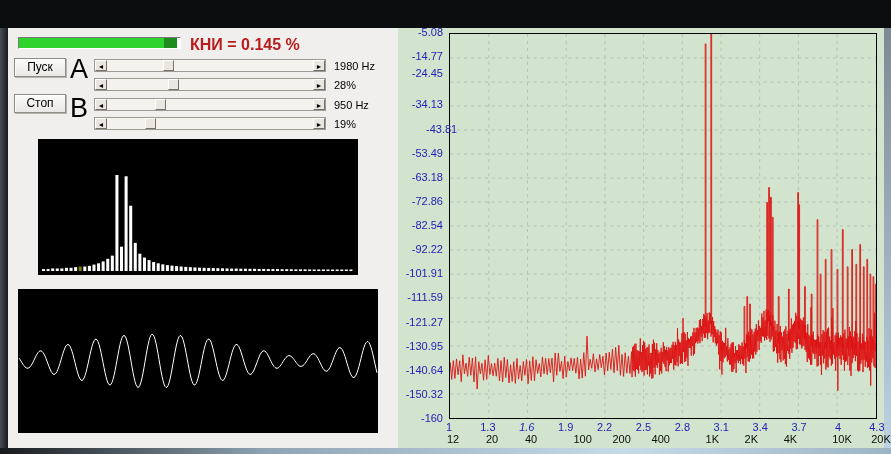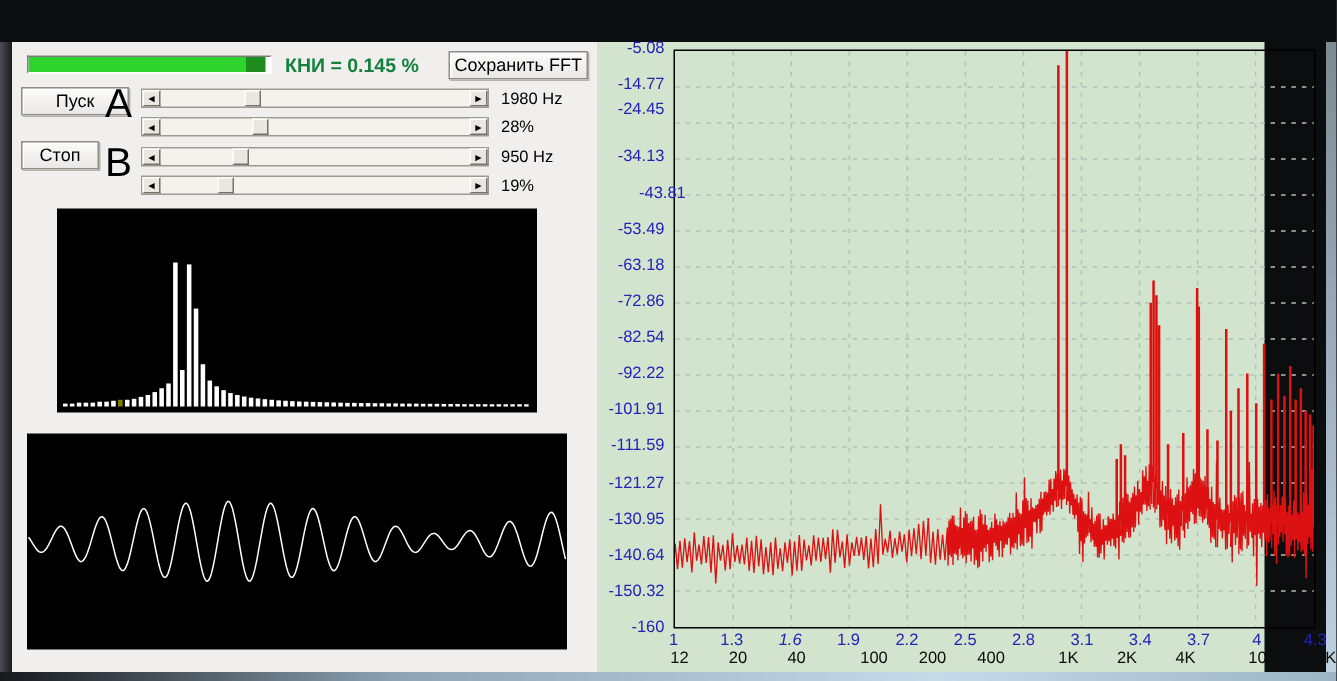--- a/index.html
+++ b/index.html
@@ -24,33 +24,33 @@
 
   .border-left { position:absolute; left:0; top:28px; width:8px; height:420px;
     background:linear-gradient(90deg,#4a4d52,#191b1e); }
   .border-right { position:absolute; left:884px; top:28px; width:7px; height:420px;
     background:linear-gradient(180deg,#7d8a94,#bdd2e0); }
   .border-bottom { position:absolute; left:0; top:448px; width:891px; height:6px;
     background:linear-gradient(90deg,#17191c 0%,#8fa5b5 30%,#c6dbe8 70%,#9db4c4 100%); }
 
   
   #left-pane { position:absolute; left:8px; top:28px; width:390px; height:420px; background:#f0efed; }
-  #right-pane { position:absolute; left:398px; top:28px; width:445px; height:420px; background:#d2e4cd; }
+  #right-pane { position:absolute; left:398px; top:28px; width:486px; height:420px; background:#d2e4cd; }
 
   
   #progress { position:absolute; left:10px; top:9px; width:163px; height:12px; background:#fff;
     border:1px solid; border-color:#7a7a7a #fff #fff #7a7a7a; overflow:hidden; }
   #pfill { position:absolute; left:0; top:0; height:100%; }
   #ptail { position:absolute; top:0; height:100%; }
-  #thd { position:absolute; left:182px; top:8px; font-size:13px; font-weight:bold; color:#15803d; white-space:nowrap; }
+  #thd { position:absolute; left:182px; top:8px; font-size:16px; font-weight:bold; color:#b91c1c; white-space:nowrap; }
   .btn { position:absolute; font-size:12px; color:#000; text-align:center;
     background:linear-gradient(180deg,#fbfbfb,#e9e8e5); border:1px solid #8f8d88;
     box-shadow:inset 1px 1px 0 #fff, 1px 1px 0 #b5b3ae; cursor:default; line-height:17px; }
   #save-fft { left:291px; top:6px; width:93px; height:19px; }
-  #btn-start { left:6px; top:30px; width:72px; height:19px; }
+  #btn-start { left:6px; top:30px; width:52px; height:19px; }
   #btn-stop { left:6px; top:66px; width:52px; height:19px; }
   .chlabel { position:absolute; left:62px; font-size:27px; color:#000; }
   #label-a { top:26px; } #label-b { top:65px; }
 
   
   .slider { position:absolute; left:86px; width:232px; height:13px; background:#f4f2ec;
     border:1px solid #9c9a92; }
   .sarrow { position:absolute; top:0; width:12px; height:11px; background:#e9e7e0;
     border:1px solid; border-color:#fff #75726a #75726a #fff; font-size:7px; line-height:11px;
     text-align:center; color:#000; }
@@ -79,21 +79,20 @@
   <div class="border-right"></div>
   <div class="border-bottom"></div>
 
   <div id="left-pane">
 
     <div id="progress">
       <div id="pfill" style="width: 90%; background: rgb(46, 211, 46);"></div>
       <div id="ptail" style="left: 90%; width: 8%; background: rgb(30, 140, 30);"></div>
     </div>
     <span id="thd">КНИ = 0.145 %</span>
-    <button class="btn" id="save-fft">Сохранить FFT</button>
 
     <button class="btn" id="btn-start">Пуск</button>
     <button class="btn" id="btn-stop">Стоп</button>
     <div class="chlabel" id="label-a">A</div>
     <div class="chlabel" id="label-b">B</div>
 
     <div class="slider" style="top:31px">
       <div class="sarrow left">◄</div>
       <div class="strack"></div>
       <div class="sthumb" style="left: 68px;"></div>

